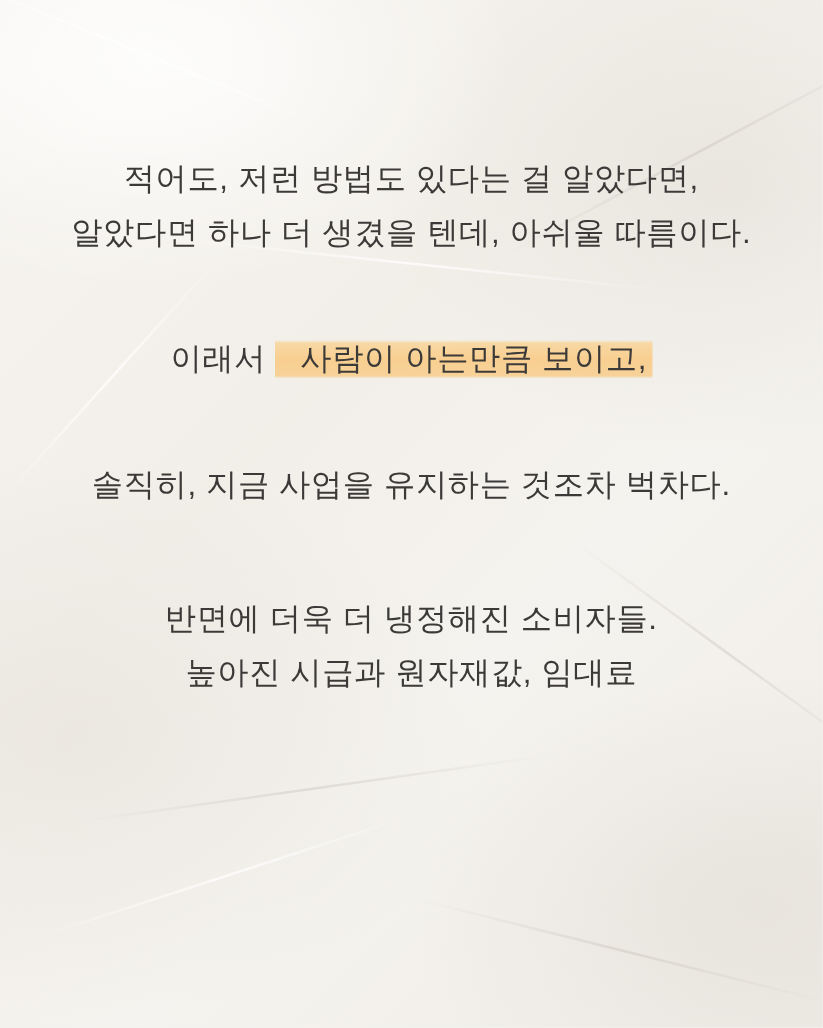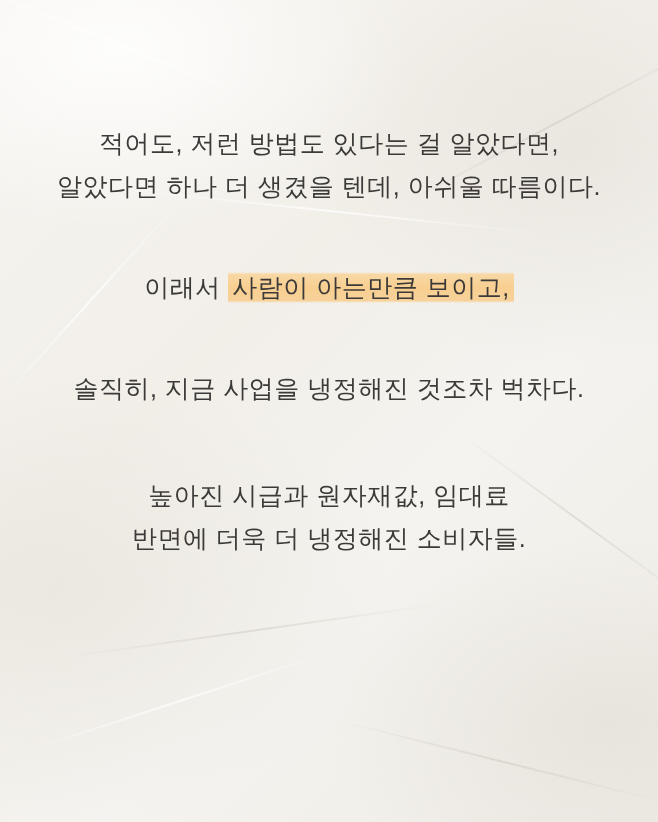--- a/index.html
+++ b/index.html
@@ -78,21 +78,21 @@
   .gap-lg { height: 64px; }
 
   
   .hl {
     background: linear-gradient(to bottom,
         rgba(250,206,135,0.0) 0%,
         rgba(250,206,135,0.70) 8%,
         rgba(250,200,125,0.82) 50%,
         rgba(248,198,122,0.72) 92%,
         rgba(250,206,135,0.0) 100%);
-    padding: 1px 4px 2px 4px;
+    padding: 1px 4px 2px 20px;
     border-radius: 2px;
     box-decoration-break: clone;
     -webkit-box-decoration-break: clone;
   }
 </style>
 </head>
 <body>
 
 <div class="card">
 
@@ -121,29 +121,29 @@
     <div class="para">
       <span class="line">
         <span>이래서 </span><span class="hl">사람이 아는만큼 보이고,</span>
       </span>
     </div>
 
     <div class="gap-md"></div>
 
     <div class="para">
       <span class="line">
-        <span>솔직히, 지금 사업을 냉정해진 것조차 벅차다.</span>
+        <span>솔직히, 지금 사업을 유지하는 것조차 벅차다.</span>
       </span>
     </div>
 
     <div class="gap-lg"></div>
 
     <div class="para">
       <span class="line">
-        <span>높아진 시급과 원자재값, 임대료</span>
+        <span>반면에 더욱 더 냉정해진 소비자들.</span>
       </span>
       <span class="line">
-        <span>반면에 더욱 더 냉정해진 소비자들.</span>
+        <span>높아진 시급과 원자재값, 임대료</span>
       </span>
     </div>
 
   </div>
 </div>
 
 </body></html>

